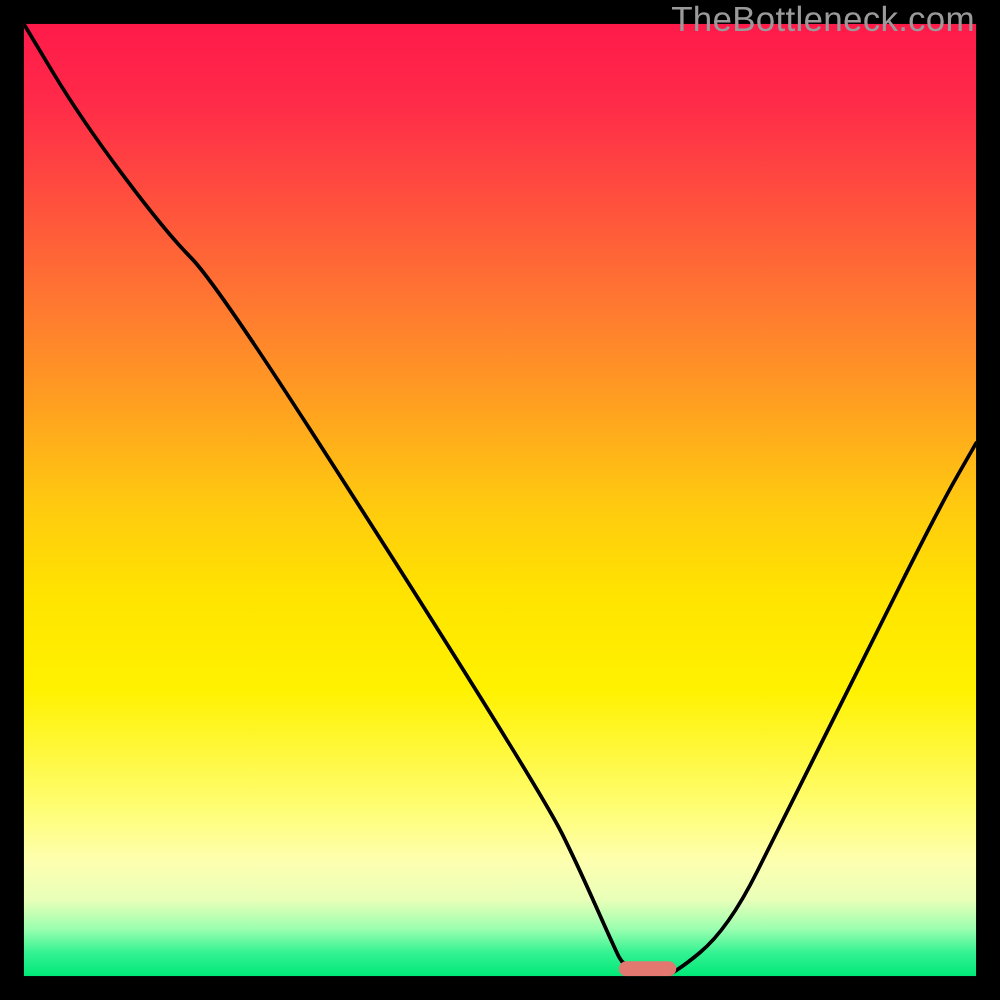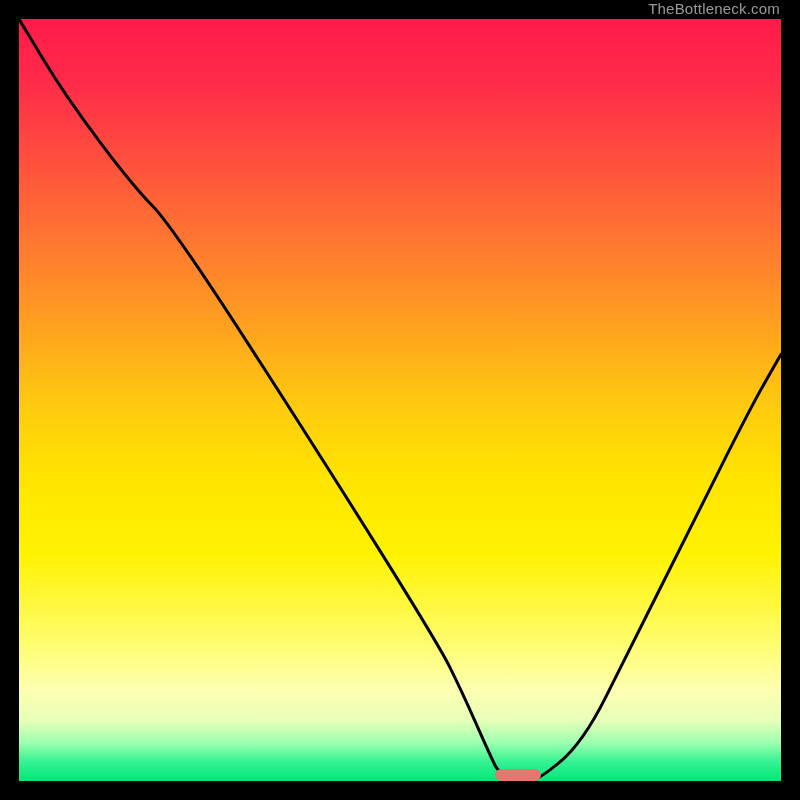--- a/index.html
+++ b/index.html
@@ -49,21 +49,21 @@
     inset: 0;
     width: 762px;
     height: 762px;
   }
   .watermark {
     position: absolute;
     top: 0px;
     right: 20px;
     color: #9a9a9a;
     font-family: Arial, Helvetica, sans-serif;
-    font-size: 15px;
+    font-size: 28px;
     letter-spacing: 0.2px;
   }
   .marker {
     position: absolute;
     height: 12px;
     border-radius: 7px;
     background: #e27870;
   }
 </style>
 </head>

